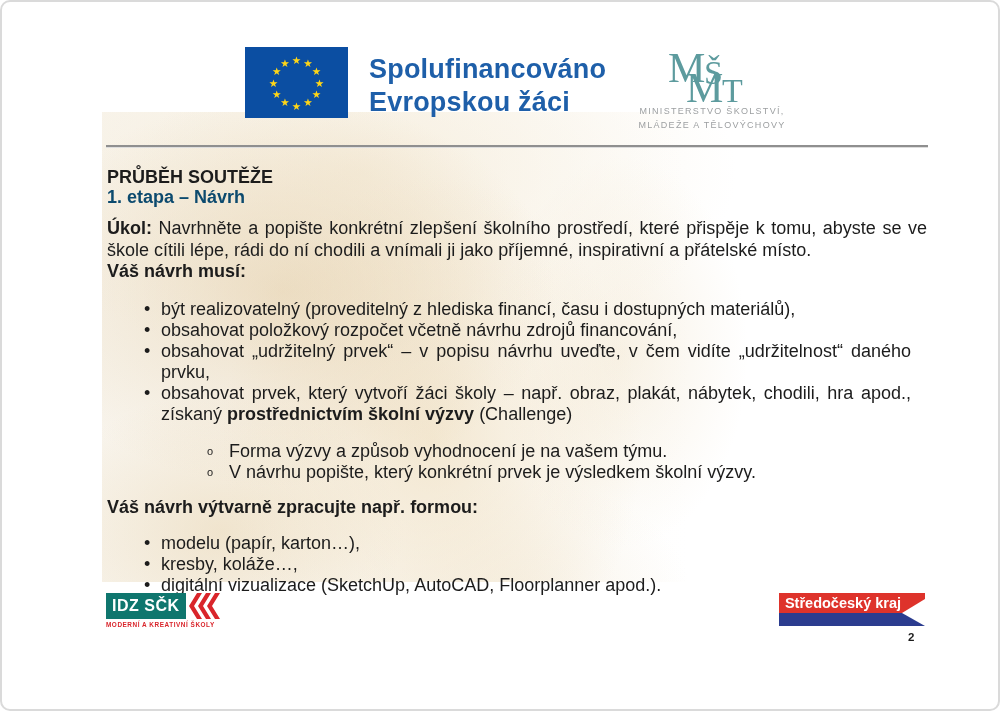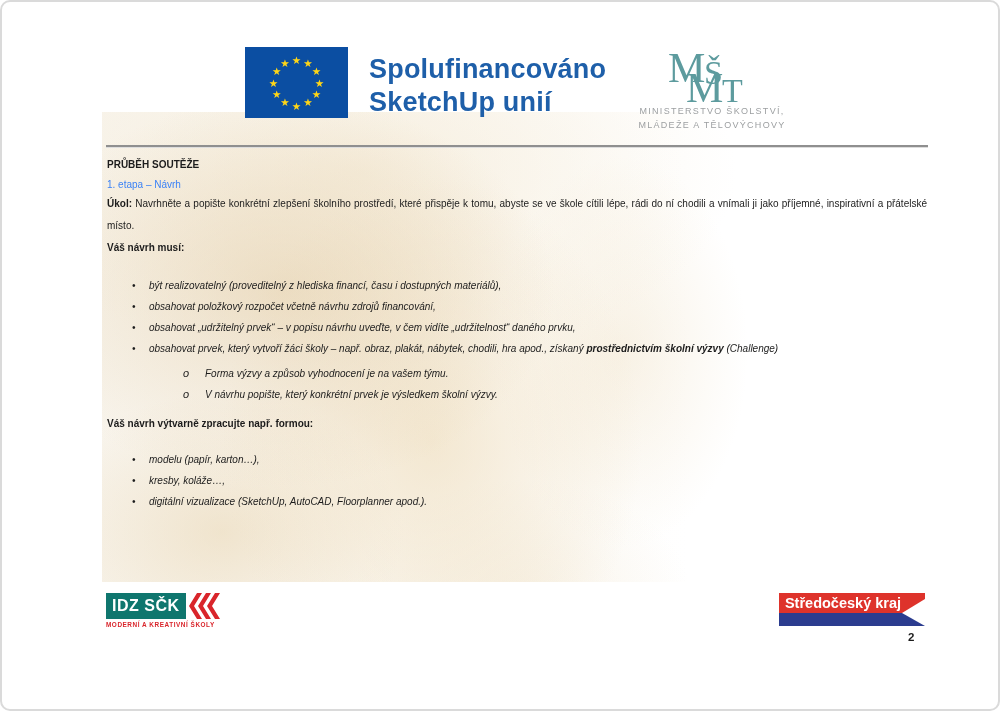--- a/index.html
+++ b/index.html
@@ -31,26 +31,26 @@
     color:#1E5FA9; line-height:33px; letter-spacing:0.2px;
   }
   .msmt { position:absolute; left:615px; top:44px; width:190px; text-align:center; }
   .msmt svg { display:block; margin:0 auto; }
   .msmt-caption { font-size:9px; color:#9C9FA1; letter-spacing:1.3px; line-height:11.5px; margin-top:2px; }
   .header-rule {
     position:absolute; left:104px; top:143px; width:822px; height:3px;
     background:linear-gradient(to bottom,#8f8f8f 0 55%, #dddddd 55% 100%);
   }
   
-  .content { position:absolute; left:105px; top:154px; width:820px; font-size:10px; line-height:21px; }
+  .content { position:absolute; left:105px; top:167px; width:820px; font-size:18px; line-height:21px; }
   .section-title { font-weight:700; line-height:17px; margin:0 0 3px; }
-  .stage-heading { font-weight:400; color:#3b82f6; line-height:17px; margin:0 0 0; }
+  .stage-heading { font-weight:700; color:#0c4a6e; line-height:17px; margin:0 0 11px; }
   .task { margin:0 0 2px; line-height:22px; text-align:justify; }
   .must-heading { font-weight:700; line-height:17px; margin:0 0 19px; }
-  ul { list-style:none; margin:4px; padding:0 0 0 38px;font-style:italic; }
+  ul { list-style:none; margin:16px; padding:0 0 0 38px; }
   li { position:relative; text-align:justify; line-height:21px; }
   li::before { content:"\2022"; position:absolute; left:-17px; }
   ul.sub { padding-left:52px; }
   ul.sub li { text-align:left; }
   ul.sub li::before { content:"o"; font-size:11px; left:-22px; top:0px; }
   .format-heading { font-weight:700; line-height:17px; margin:10px 0 0; }
   .format-list { margin-top:17px; }
   
   .idz { position:absolute; left:104px; top:591px; }
   .idz-row { display:flex; align-items:stretch; }
@@ -86,21 +86,21 @@
           <text x="40" y="59.4">★</text>
         <text x="31.6" y="51">★</text>
           <text x="28.5" y="39.5">★</text>
         <text x="31.6" y="28">★</text>
           <text x="40" y="19.6">★</text>
       </g>
     </svg>
   </div>
   <div class="eu-text">
     <div>Spolufinancováno</div>
-    <div>SketchUp unií</div>
+    <div>Evropskou žáci</div>
   </div>
 
   <div class="msmt">
     <svg width="112" height="58" viewBox="0 0 112 58" aria-hidden="true">
       <g fill="#5D9B9E" font-family="Liberation Serif, DejaVu Serif, serif">
         <text x="12" y="36" font-size="42">M</text>
         <text x="48" y="38" font-size="34">Š</text>
         <text x="30" y="56" font-size="42">M</text>
         <text x="66" y="56" font-size="34">T</text>
       </g>

